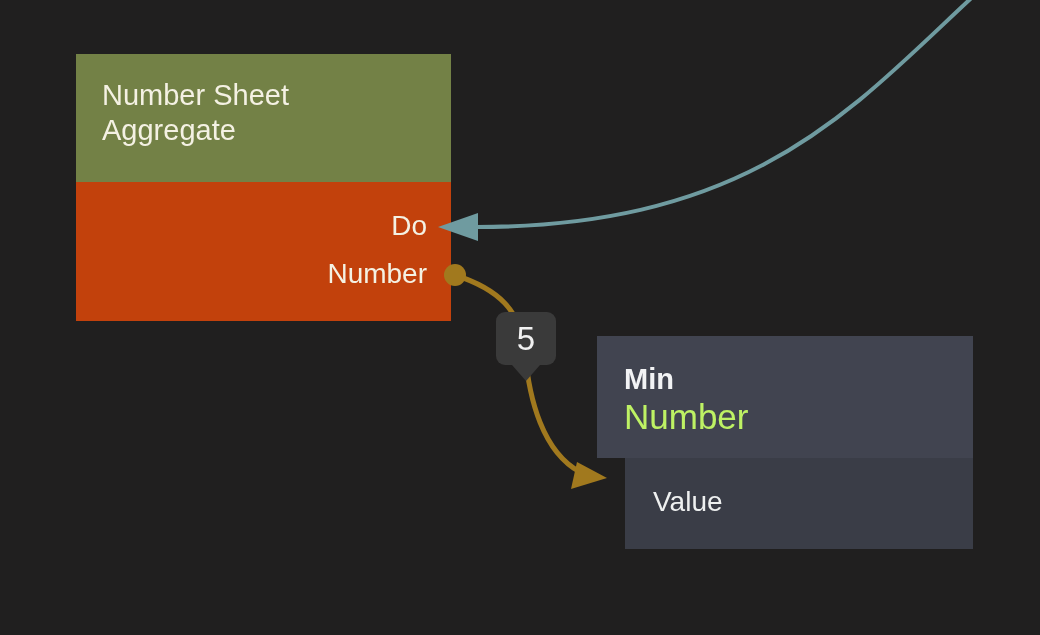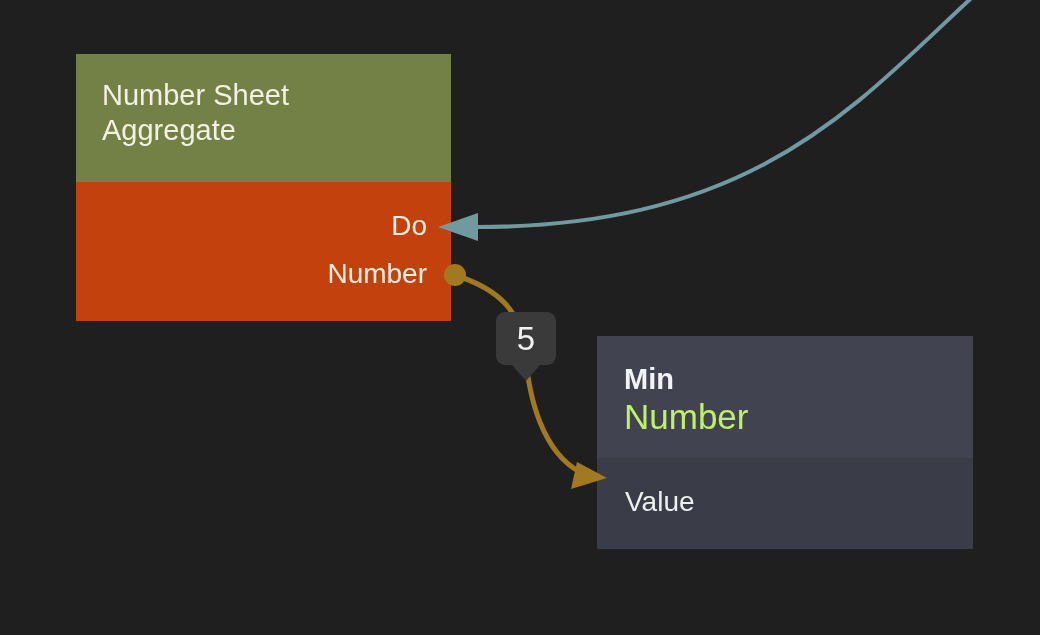--- a/index.html
+++ b/index.html
@@ -81,20 +81,21 @@
   .node-min .node-subtitle {
     font-size: 35px;
     line-height: 37px;
     font-weight: 400;
     color: #bef264;
   }
   .node-min .node-body {
     height: 91px;
     background: #3a3d47;
     padding-top: 20px;
+    margin-left: 28px;
   }
   .node-min .port-row { color: #eef0f0; }
 
   
   .wire-badge {
     position: absolute;
     left: 496px; top: 312px;
     width: 60px; height: 53px;
     background: #3a3a3a;
     border-radius: 9px;

